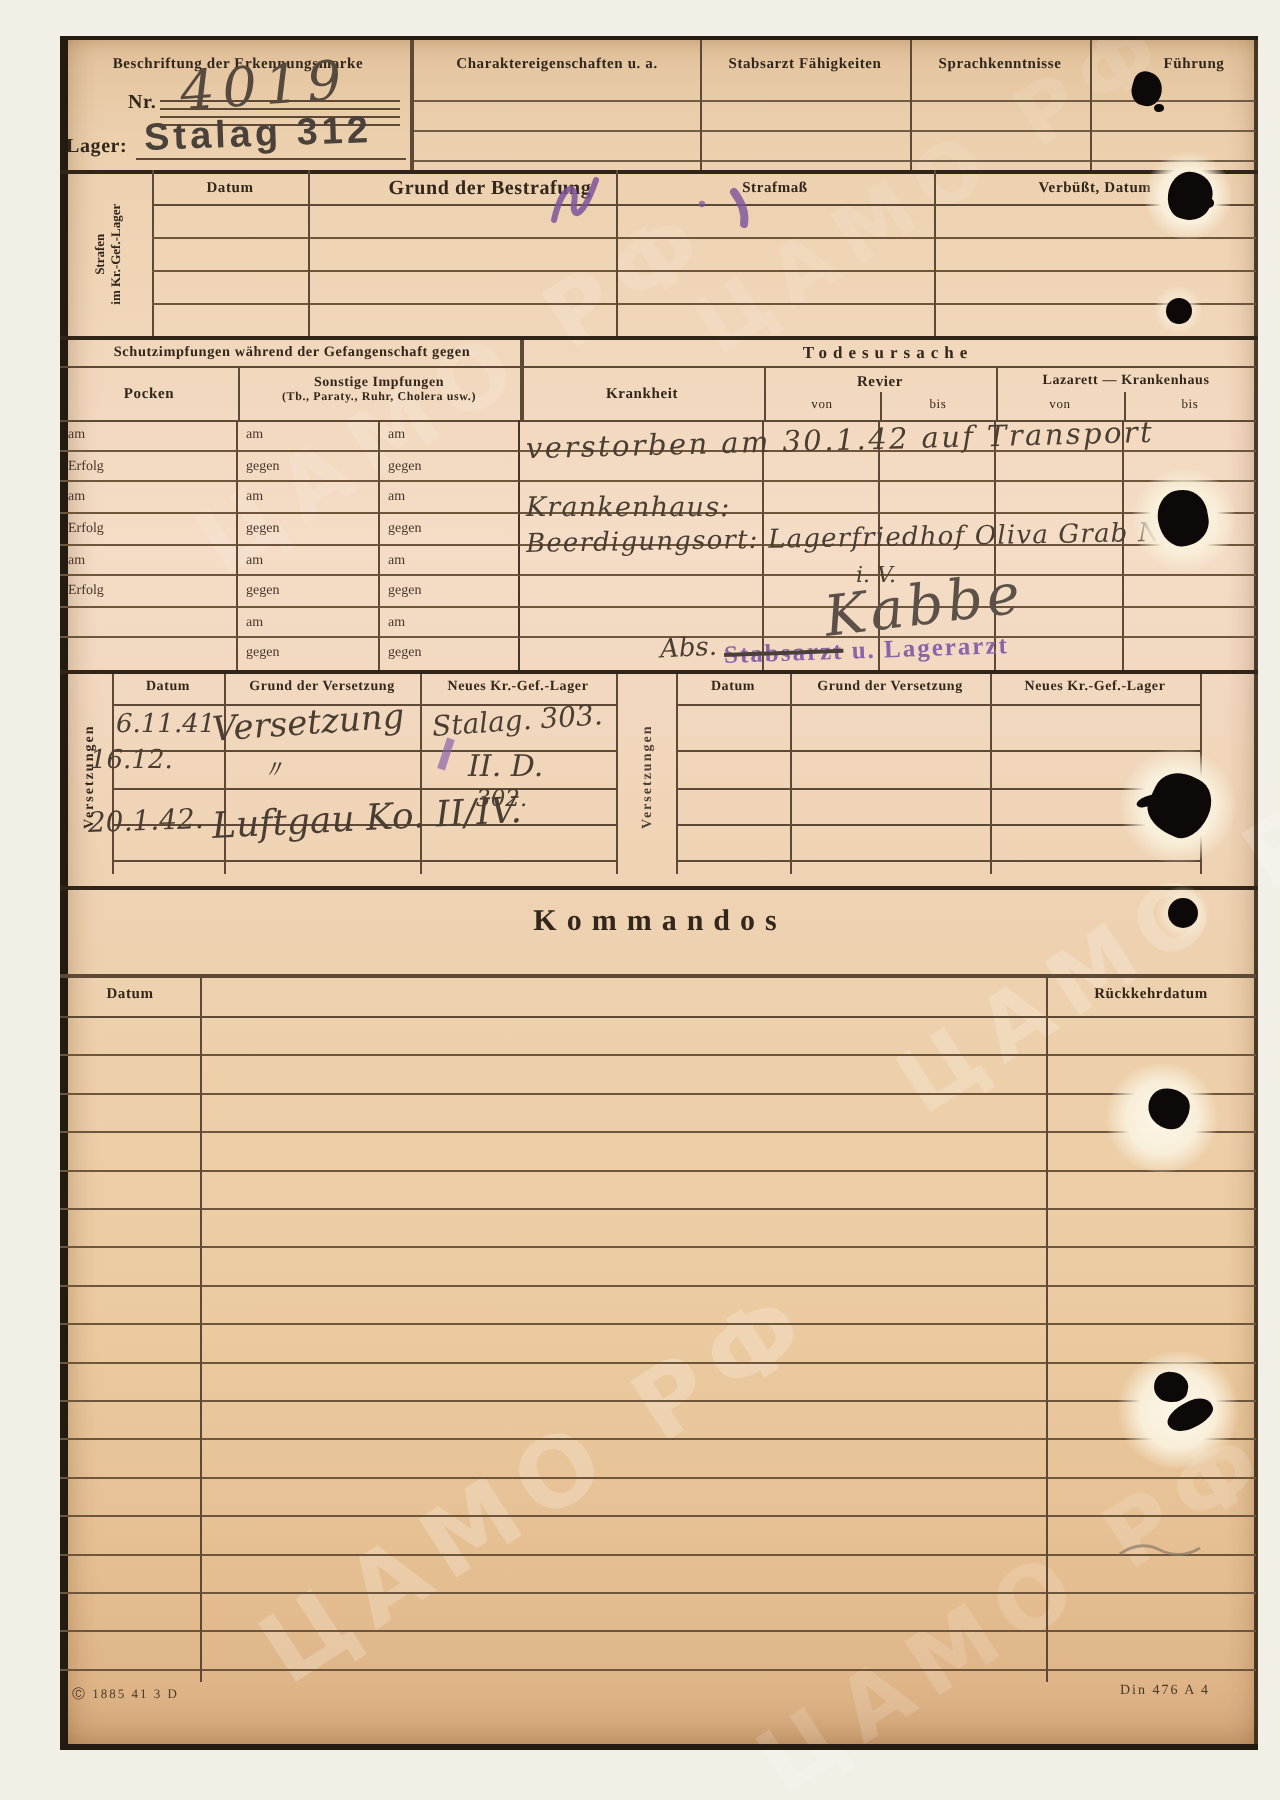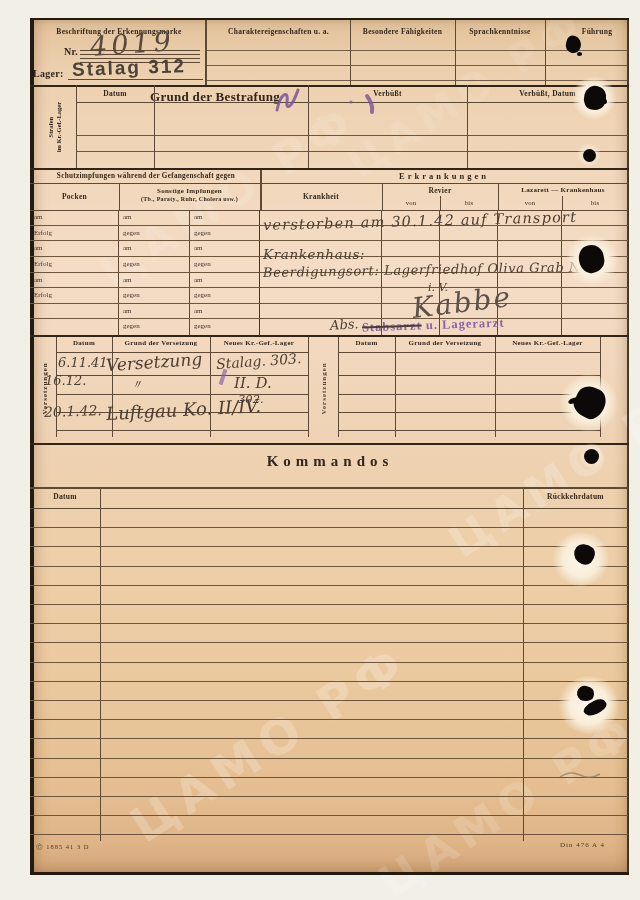--- a/index.html
+++ b/index.html
@@ -69,58 +69,58 @@
   <div class="hdr" style="left:33px;top:68px;font-size:10px">Lager:</div>
   <div style="position:absolute;left:72px;top:57px;font-family:'Liberation Sans',sans-serif;font-weight:700;font-size:19px;letter-spacing:2px;color:#4a423a;transform:rotate(-2deg);white-space:nowrap">Stalag 312</div>
   <div class="ln" style="left:68px;top:79px;width:135px"></div>
 
   <div class="vl" style="left:205px;top:20px;height:65px;width:2px"></div>
   <div class="vl" style="left:350px;top:20px;height:65px"></div>
   <div class="vl" style="left:455px;top:20px;height:65px"></div>
   <div class="vl" style="left:545px;top:20px;height:65px"></div>
 
   <div class="hdr" style="left:207px;top:27px;width:143px;font-size:7.5px">Charaktereigenschaften u. a.</div>
-  <div class="hdr" style="left:350px;top:27px;width:105px;font-size:7.5px">Besondere Fähigkeiten</div>
+  <div class="hdr" style="left:350px;top:27px;width:105px;font-size:7.5px">Stabsarzt Fähigkeiten</div>
   <div class="hdr" style="left:455px;top:27px;width:90px;font-size:7.5px">Sprachkenntnisse</div>
   <div class="hdr" style="left:545px;top:27px;width:104px;font-size:7.5px">Führung</div>
 
   <div class="ln" style="left:205px;top:50px;width:423px;opacity:.85"></div>
   <div class="ln" style="left:205px;top:65px;width:423px;opacity:.85"></div>
   <div class="ln" style="left:205px;top:80px;width:423px;opacity:.85"></div>
 
   <div class="hole" style="left:566px;top:36px;width:15px;height:17px;border-radius:40% 60% 50% 50%;transform:rotate(15deg)"></div>
   <div class="hole" style="left:577px;top:52px;width:5px;height:4px"></div>
 
   <div class="lnT" style="left:30px;top:85px;width:599px"></div>
   <div class="rotbox" style="left:34px;top:86px;width:42px;height:82px">
     <div class="rot" style="font-size:6.5px">
       <span>Strafen</span><br>
       <span>im Kr.-Gef.-Lager</span>
     </div>
   </div>
   <div class="vl" style="left:76px;top:85px;height:83px"></div>
   <div class="hdr" style="left:76px;top:89px;width:78px;font-size:7.5px">Datum</div>
-  <div class="hdr" style="left:138px;top:89px;width:154px;font-size:13px">Grund der Bestrafung</div>
-  <div class="hdr" style="left:308px;top:89px;width:159px;font-size:7.5px">Verbüßt</div>
+  <div class="hdr" style="left:168px;top:89px;width:154px;font-size:10px">Grund der Bestrafung</div>
+  <div class="hdr" style="left:308px;top:89px;width:159px;font-size:7.5px">Strafmaß</div>
   <div class="hdr" style="left:467px;top:89px;width:161px;font-size:7.5px">Verbüßt, Datum</div>
   <div class="ln" style="left:76px;top:102px;width:552px"></div>
   <div class="rows-strafen"></div>
   <div class="vl" style="left:154px;top:85px;height:83px"></div>
   <div class="vl" style="left:308px;top:85px;height:83px"></div>
   <div class="vl" style="left:467px;top:85px;height:83px"></div>
 
   <svg style="position:absolute;left:255px;top:82px" width="140" height="40" viewBox="0 0 140 40">
     <path d="M22,28 C26,10 34,8 32,20 C31,27 36,28 43,8" stroke="#7b539b" fill="none" stroke-width="3" opacity=".85" stroke-linecap="round"></path>
     <path d="M112,14 C115,18 118,24 117,30" stroke="#7b539b" fill="none" stroke-width="4" opacity=".8" stroke-linecap="round"></path>
     <circle cx="96" cy="20" r="1.6" fill="#7b539b" opacity=".7"></circle>
   </svg>
 
   <div class="lnT" style="left:30px;top:168px;width:599px"></div>
   <div class="hdr" style="left:32px;top:172px;width:228px;font-size:7.2px">Schutzimpfungen während der Gefangenschaft gegen</div>
-  <div class="hdr" style="left:260px;top:171px;width:368px;font-size:8.5px;letter-spacing:3px">Erkrankungen</div>
+  <div class="hdr" style="left:260px;top:171px;width:368px;font-size:8.5px;letter-spacing:3px">Todesursache</div>
   <div class="ln" style="left:30px;top:183px;width:598px"></div>
 
   <div class="hdr" style="left:30px;top:192px;width:89px;font-size:7.5px">Pocken</div>
   <div class="hdr" style="left:119px;top:187px;width:141px;font-size:7px">Sonstige Impfungen</div>
   <div class="hdr" style="left:119px;top:196px;width:141px;font-size:6px">(Tb., Paraty., Ruhr, Cholera usw.)</div>
   <div class="hdr" style="left:260px;top:192px;width:122px;font-size:7.5px">Krankheit</div>
   <div class="hdr" style="left:382px;top:186px;width:116px;font-size:7.5px">Revier</div>
   <div class="hdr" style="left:382px;top:199px;width:58px;font-size:6.5px;font-weight:400">von</div>
   <div class="hdr" style="left:440px;top:199px;width:58px;font-size:6.5px;font-weight:400">bis</div>
   <div class="hdr" style="left:498px;top:186px;width:130px;font-size:7px">Lazarett — Krankenhaus</div>

